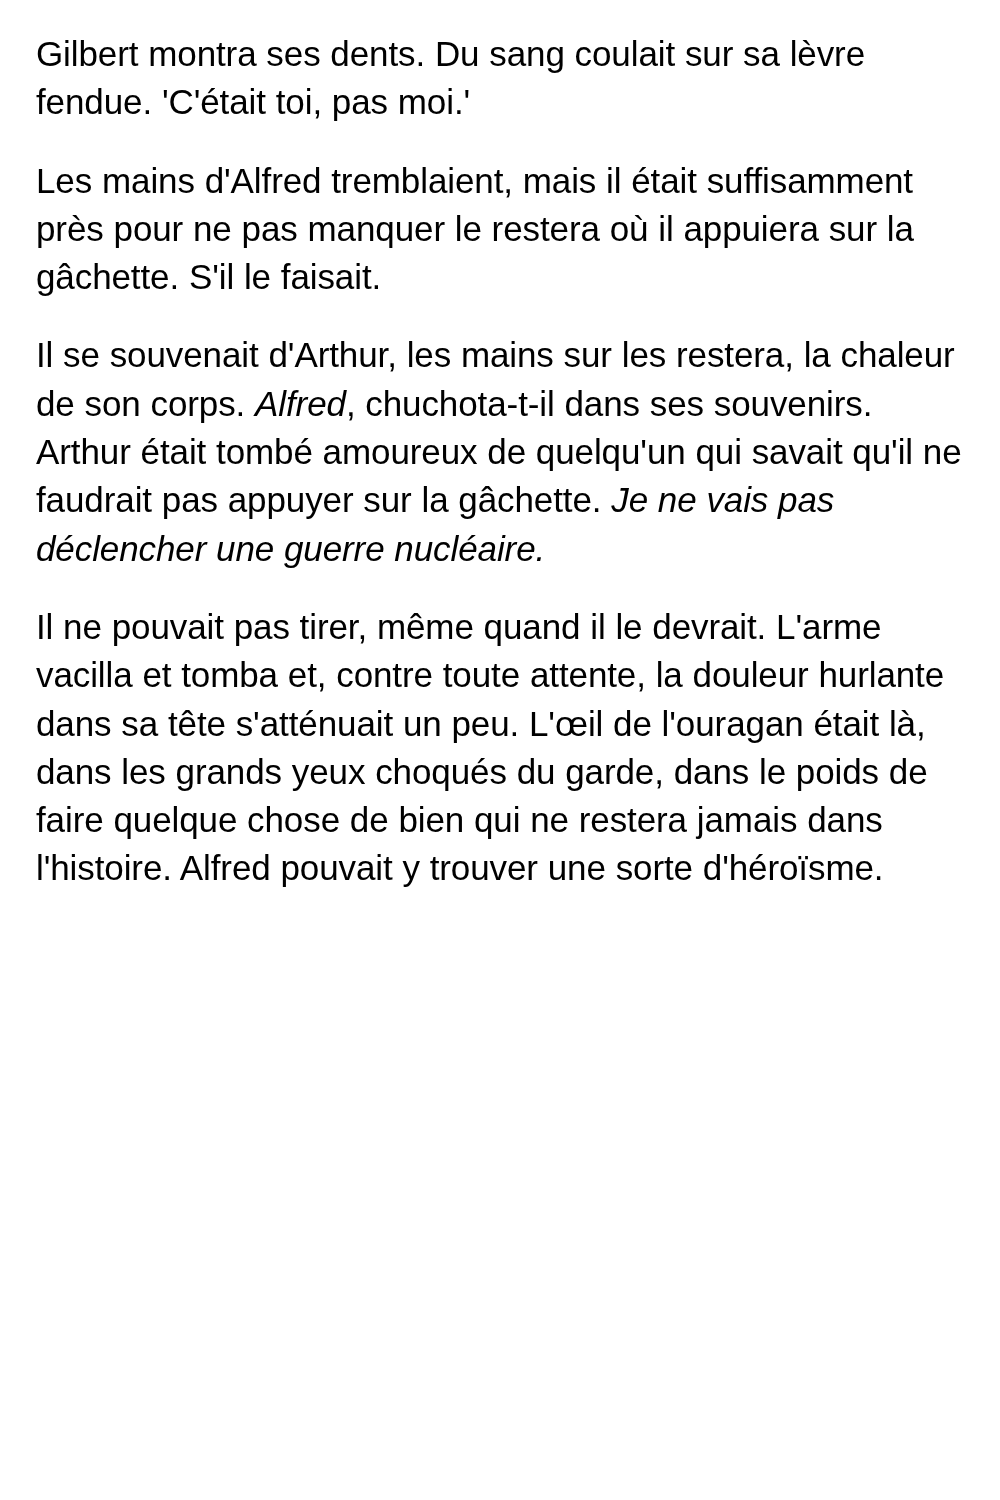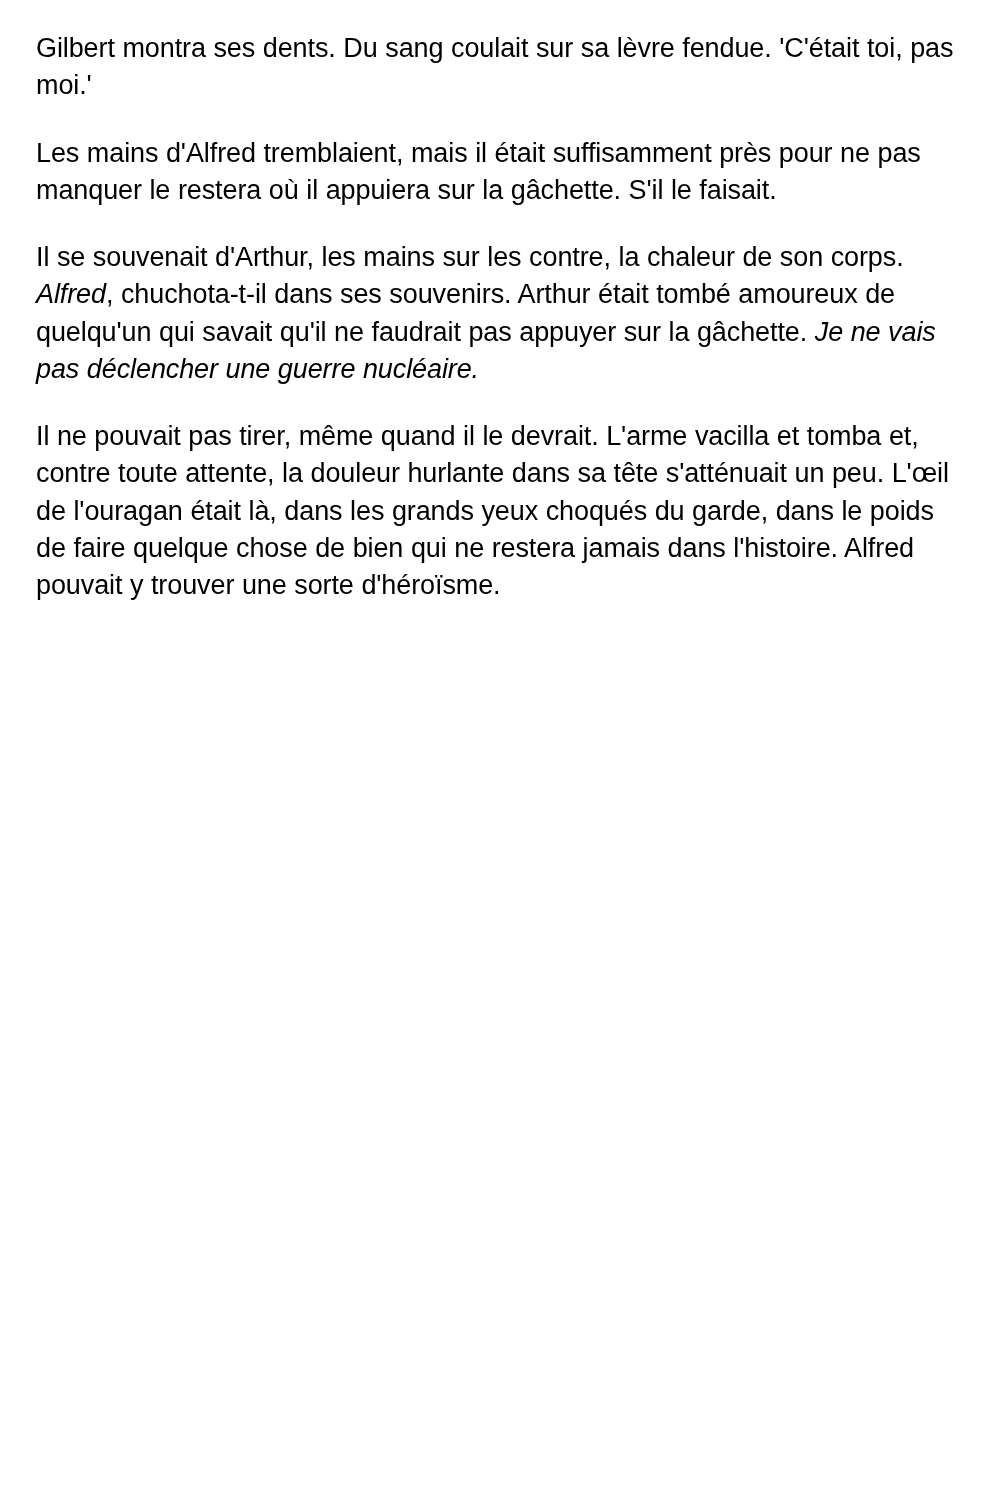--- a/index.html
+++ b/index.html
@@ -14,36 +14,36 @@
     color: #000000;
   }
   .page {
     box-sizing: border-box;
     width: 1000px;
     height: 1500px;
     padding: 30px 36px 0 36px;
     background: #ffffff;
   }
   .para {
-    font-size: 27px;
+    font-size: 35px;
     line-height: 1.38;
     margin: 0 0 30px 0;
     text-align: left;
     letter-spacing: -0.1px;
     word-spacing: 0.2px;
   }
   .para:last-child {
     margin-bottom: 2px;
   }
   .para em {
   }
 </style>
 </head>
 <body>
 
 <div class="page">
   <div id="body-text">
       <p class="para"><span>Gilbert montra ses dents. Du sang coulait sur sa lèvre fendue. 'C'était toi, pas moi.'</span></p>
       <p class="para"><span>Les mains d'Alfred tremblaient, mais il était suffisamment près pour ne pas manquer le restera où il appuiera sur la gâchette. S'il le faisait.</span></p>
-      <p class="para"><span>Il se souvenait d'Arthur, les mains sur les contre, la chaleur de son corps. </span><em>Alfred</em><span>, chuchota-t-il dans ses souvenirs. Arthur était tombé amoureux de quelqu'un qui savait qu'il ne faudrait pas appuyer sur la gâchette. </span><em>Je ne vais pas déclencher une guerre nucléaire.</em></p>
+      <p class="para"><span>Il se souvenait d'Arthur, les mains sur les restera, la chaleur de son corps. </span><em>Alfred</em><span>, chuchota-t-il dans ses souvenirs. Arthur était tombé amoureux de quelqu'un qui savait qu'il ne faudrait pas appuyer sur la gâchette. </span><em>Je ne vais pas déclencher une guerre nucléaire.</em></p>
       <p class="para"><span>Il ne pouvait pas tirer, même quand il le devrait. L'arme vacilla et tomba et, contre toute attente, la douleur hurlante dans sa tête s'atténuait un peu. L'œil de l'ouragan était là, dans les grands yeux choqués du garde, dans le poids de faire quelque chose de bien qui ne restera jamais dans l'histoire. Alfred pouvait y trouver une sorte d'héroïsme.</span></p>
     </div>
 </div>
 
 </body></html>

